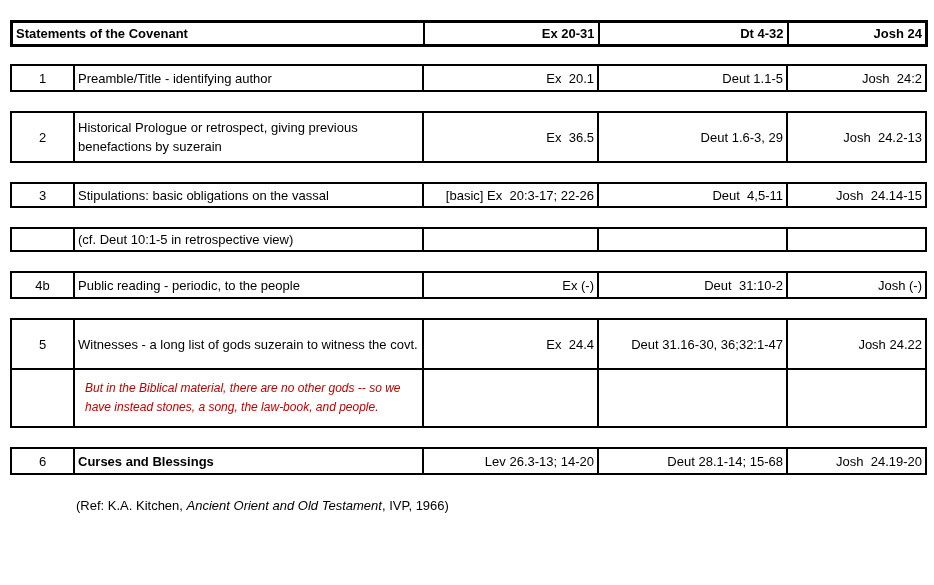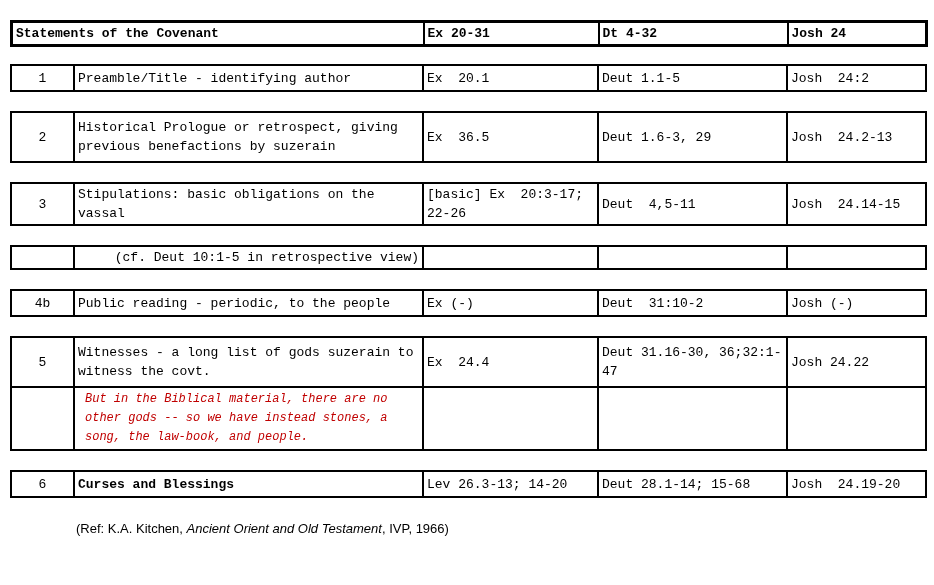--- a/index.html
+++ b/index.html
@@ -23,26 +23,25 @@
     width: 915px;
   }
   table.block td {
     border: 2px solid #000000;
     font-size: 13px;
     line-height: 19px;
     vertical-align: middle;
     padding: 1px 3px;
     overflow: hidden;
     box-sizing: border-box;
-    font-family: Liberation Mono, monospace;
   }
   td.ghost { border: 0; background: transparent; }
   td.num   { text-align: center; padding: 1px 2px; }
   td.desc  { text-align: left; padding: 1px 6px; }
-  td.ref   { text-align: left; white-space: pre-wrap; padding: 1px 2px; }
+  td.ref   { text-align: right; white-space: pre-wrap; padding: 1px 2px; }
   td.bold, .bold { font-weight: bold; }
   tr.header-row td { height: 23px; }
   tr.r-single td { height: 26px; }
   tr.r-double td { height: 50px; }
   tr.r-sub td    { height: 24px; }
   tr.r-note td   { height: 22px; text-align: center; }
   tr.r-rednote td.desc {
     height: 58px;
     color: #C00000;
     font-style: italic;
@@ -146,21 +145,21 @@
     <colgroup>
         <col style="width:63px">
         <col style="width:349px">
         <col style="width:175px">
         <col style="width:189px">
         <col style="width:139px">
       </colgroup>
     <tbody>
     <tr class="r-note">
       <td class="ghost"></td>
-      <td class="desc" style="text-align:right;">(cf. Deut  10:1-5 in retrospective view)</td>
+      <td class="desc" style="text-align:left;">(cf. Deut  10:1-5 in retrospective view)</td>
       <td class="ghost"></td>
       <td class="ghost"></td>
       <td class="ghost"></td>
     </tr>
   </tbody>
     </table>
 
   <table class="block mb-std">
     <colgroup>
         <col style="width:63px">

